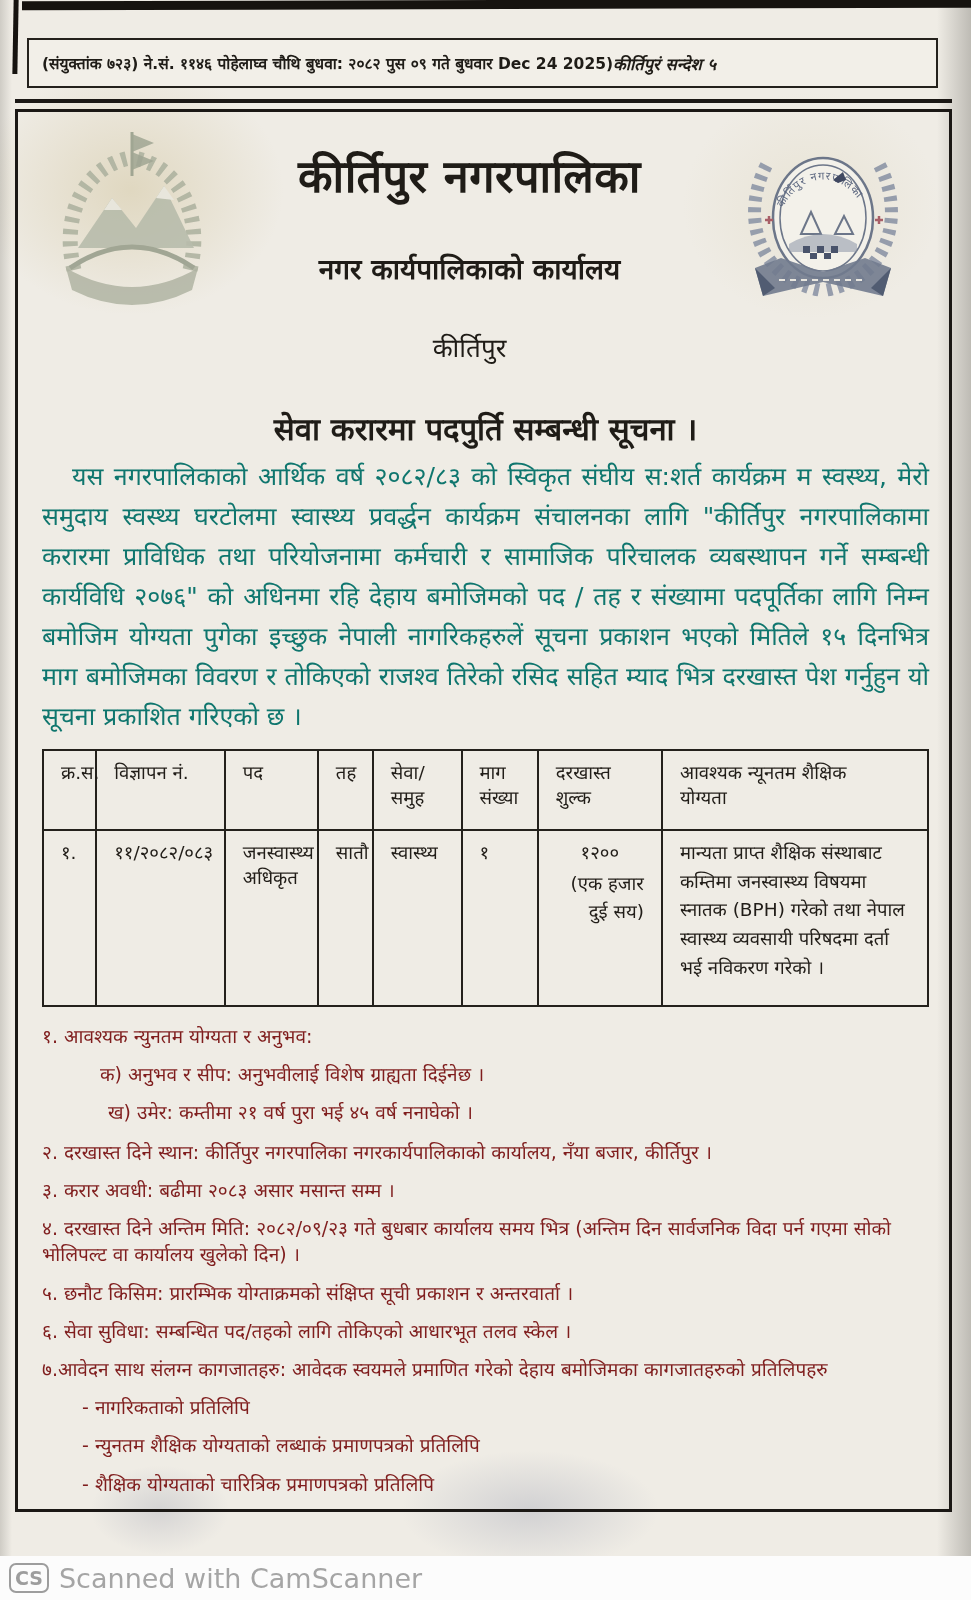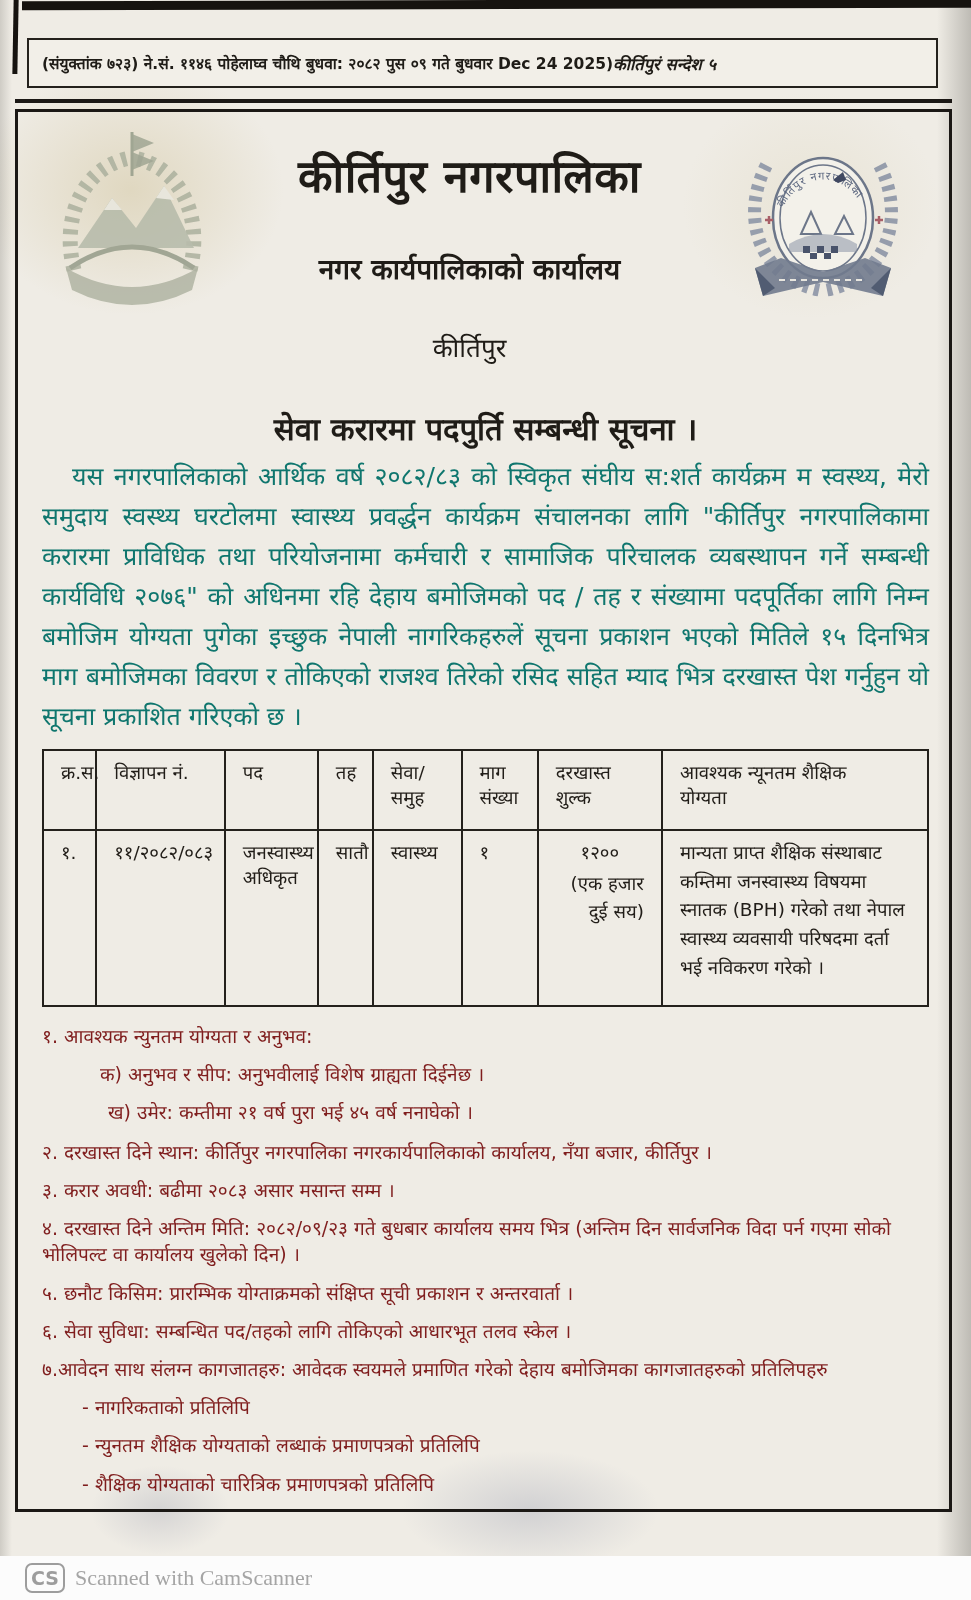--- a/index.html
+++ b/index.html
@@ -73,23 +73,23 @@
   .cond-sub{margin:10px 0 0 58px;}
   .cond-sub-b{margin:12px 0 0 66px;}
   .dash-item{margin:12px 0 0 40px;}
 
   .scan-bar{
     position:absolute;left:0;right:0;bottom:0;height:44px;background:#fcfcfc;
     display:flex;align-items:center;gap:10px;padding-left:9px;
   }
   .cs-badge{
     border:2.5px solid #9d9d9d;border-radius:7px;color:#9d9d9d;
-    font-weight:bold;font-size:19px;padding:0px 4px;line-height:26px;margin-left:16px;
-  }
-  .scan-text{color:#a5a5a5;font-size:22px;font-family:Liberation Serif, serif;}
+    font-weight:bold;font-size:19px;padding:0px 4px;line-height:26px;
+  }
+  .scan-text{color:#a5a5a5;font-size:27px;}
 </style>
 </head>
 <body>
 
 <div class="paper"></div>
 <div class="stain stain1"></div>
 <div class="stain stain2"></div>
 <div class="stain stain3"></div>
 <div class="stain stain4"></div>
 <div class="stain stain5"></div>

